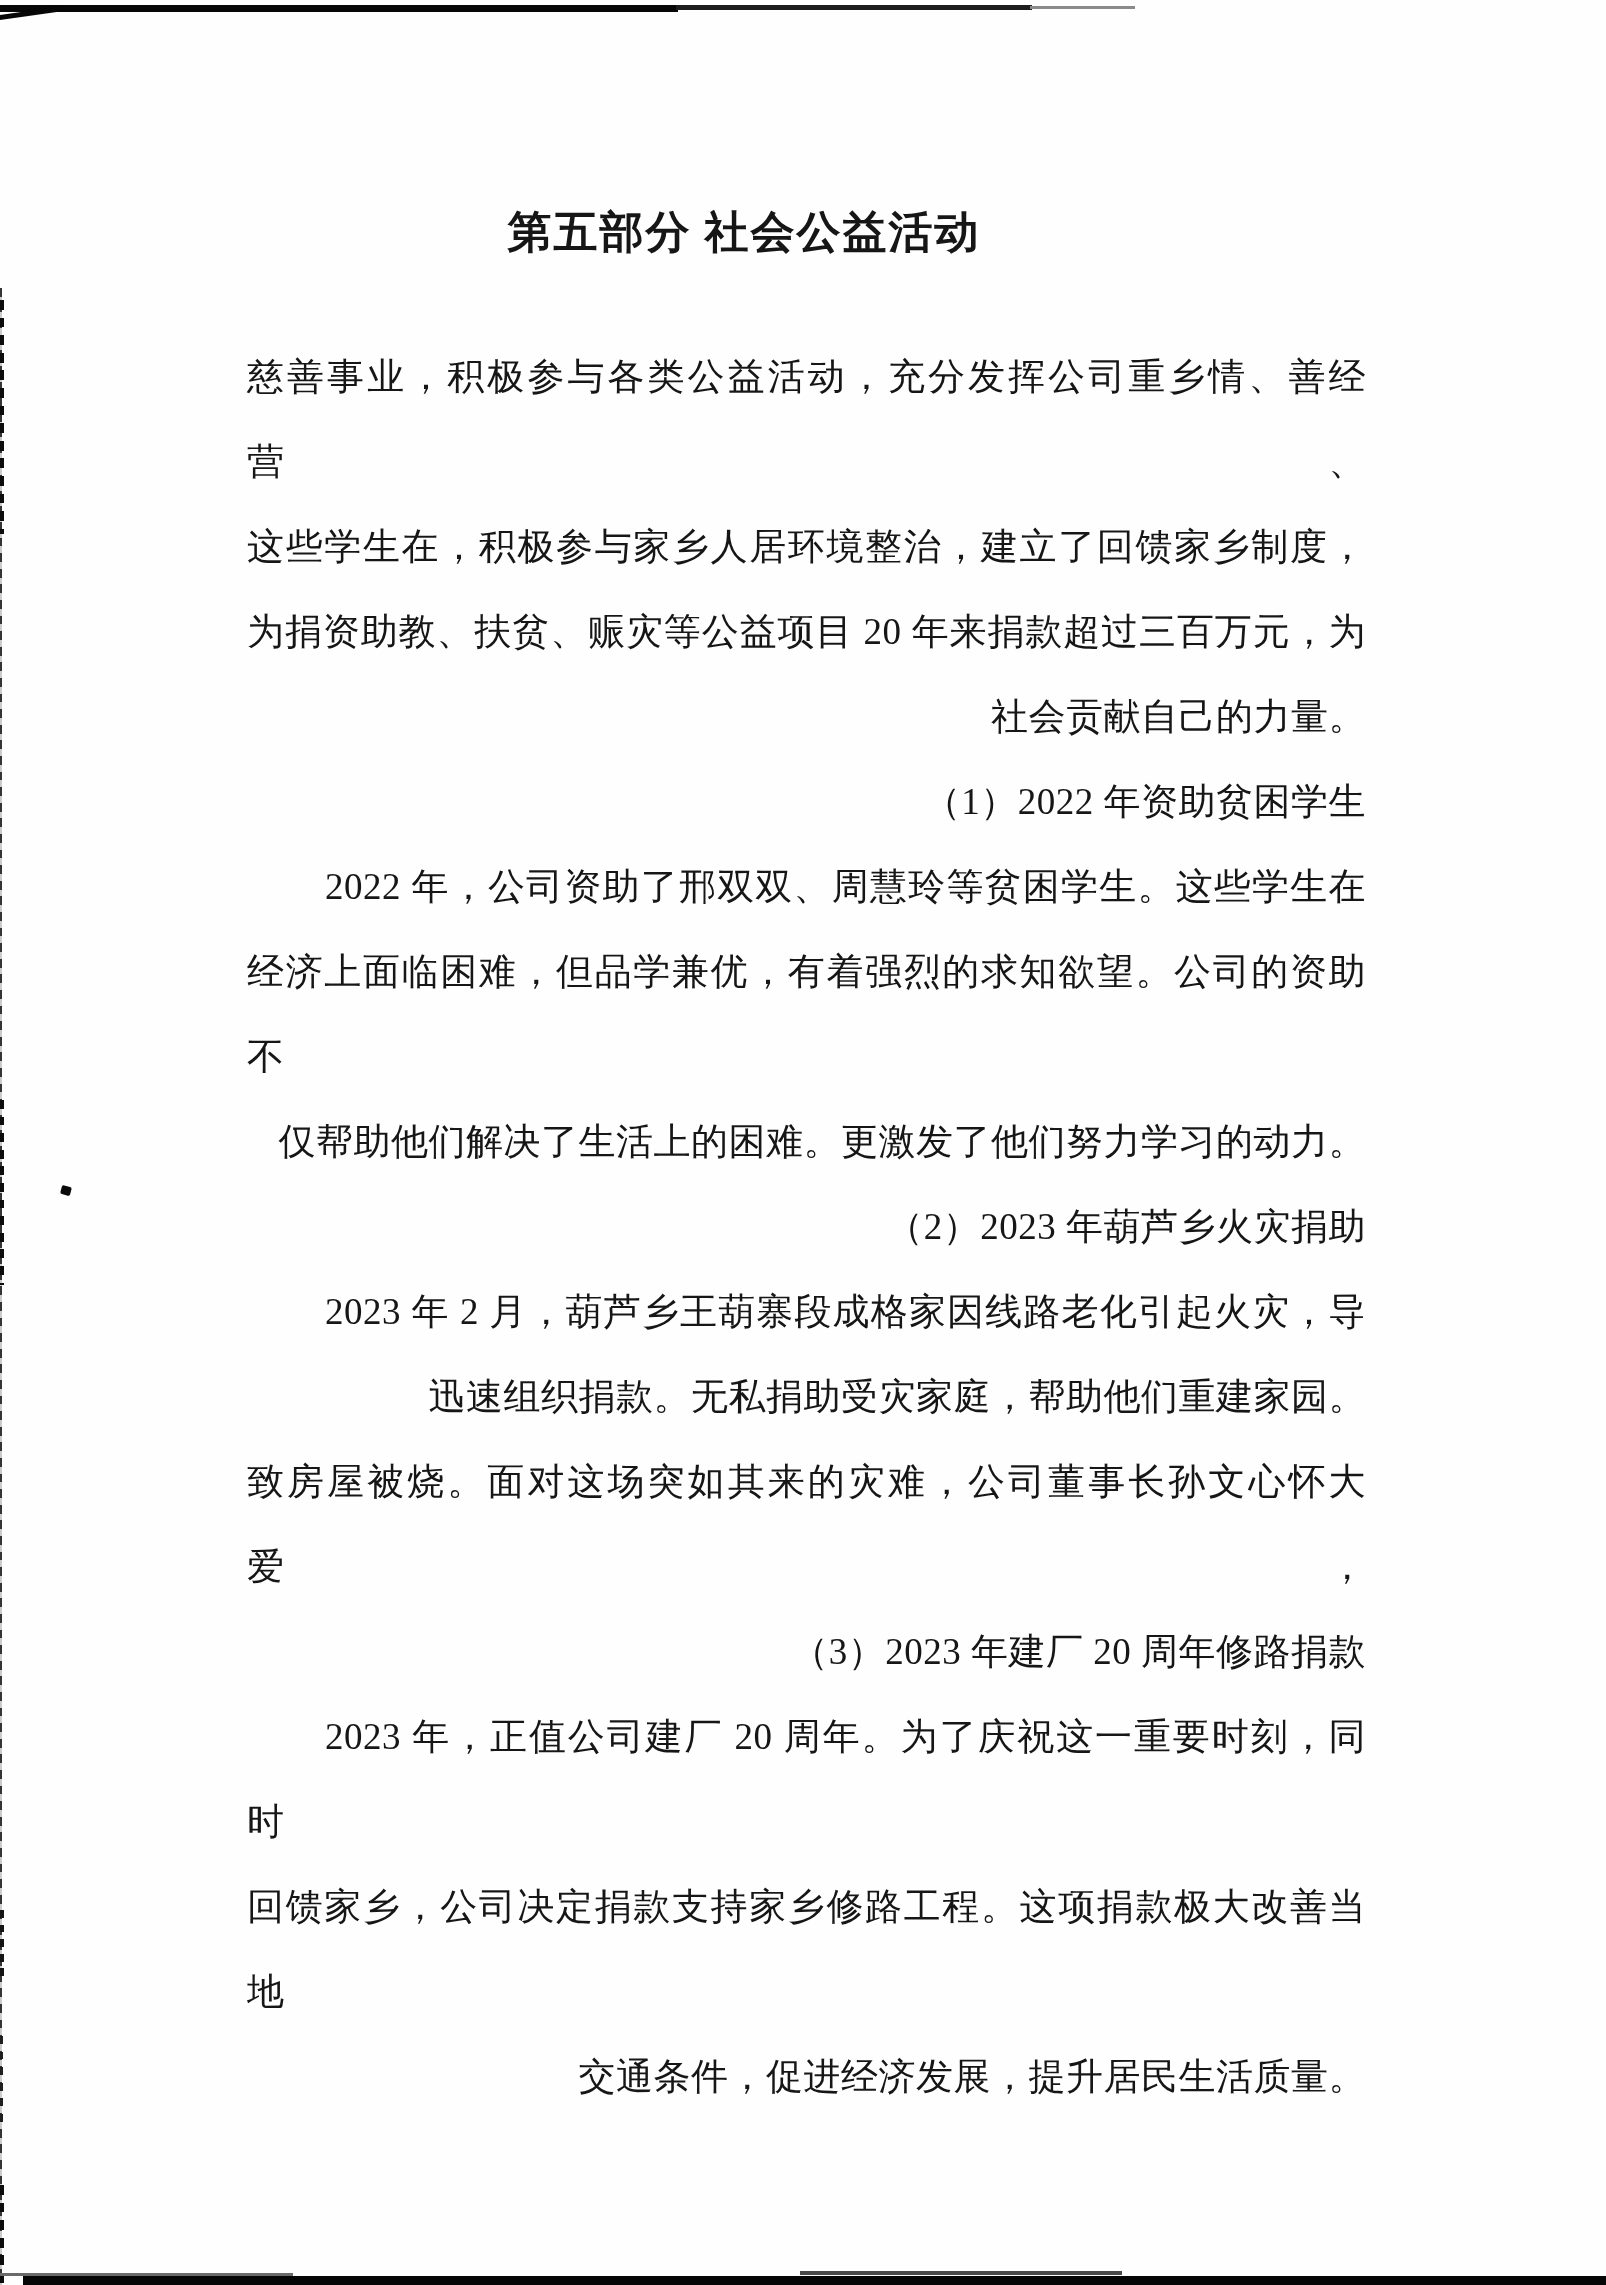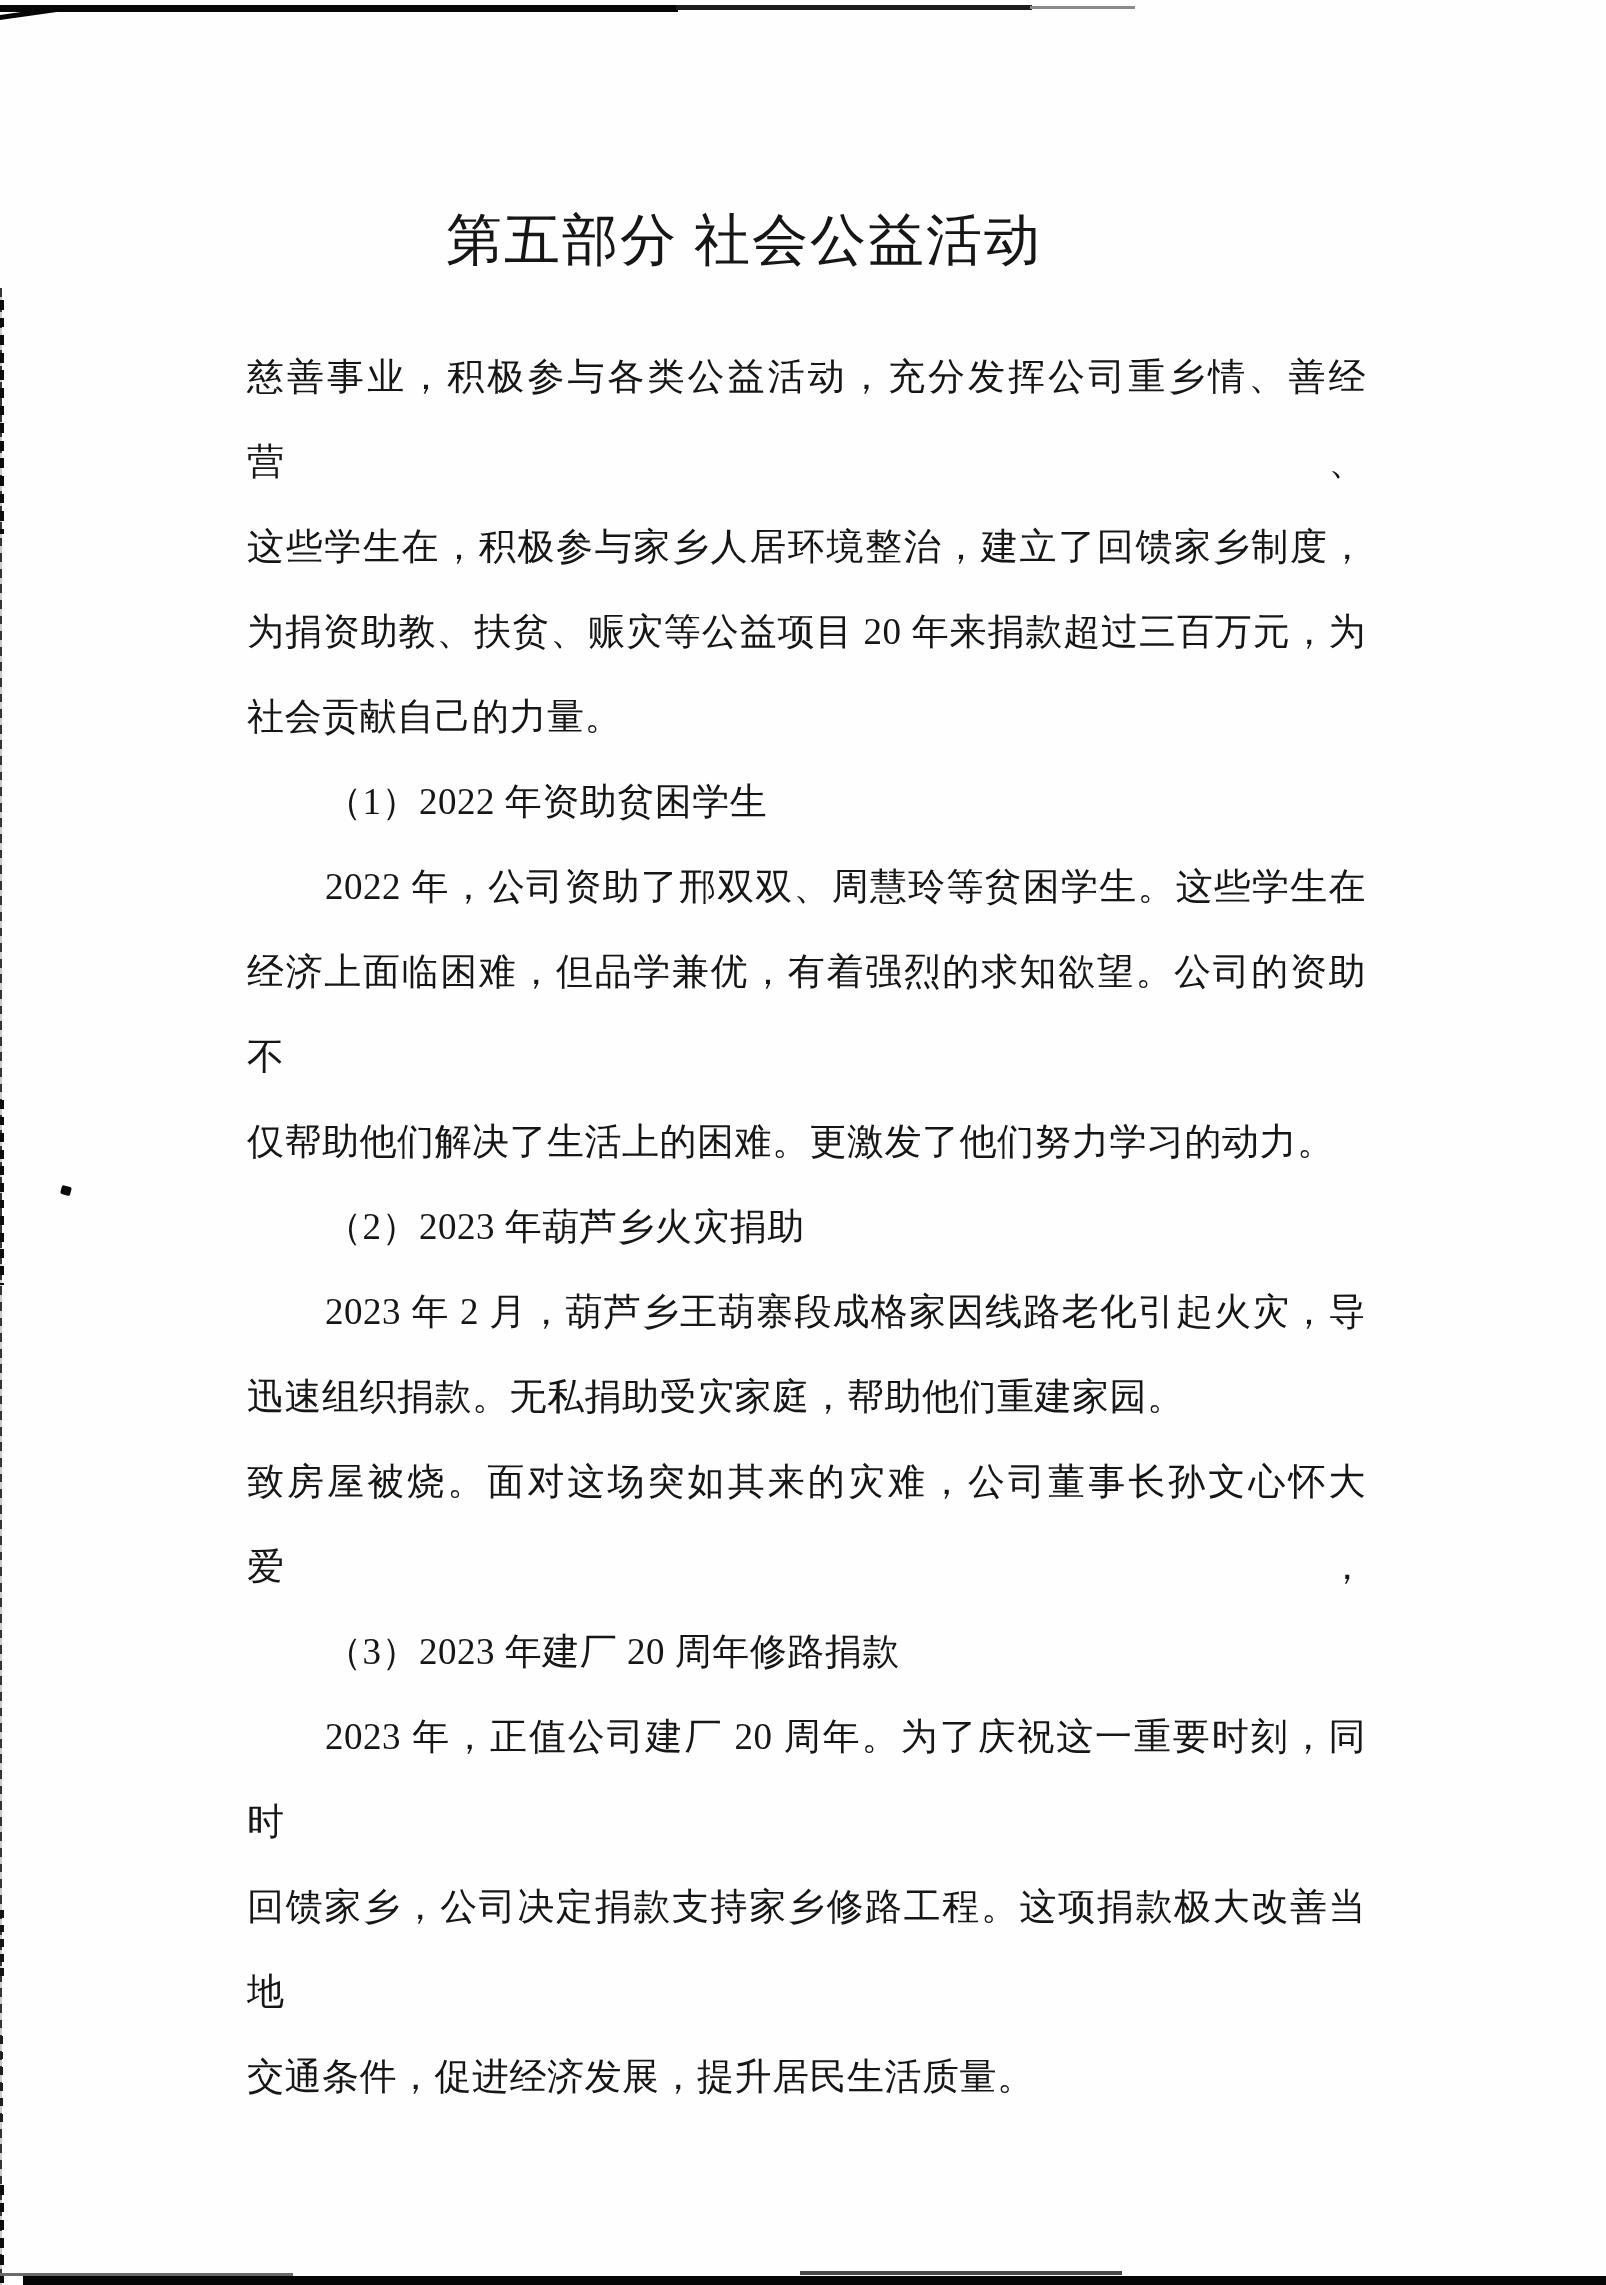--- a/index.html
+++ b/index.html
@@ -14,41 +14,41 @@
   }
 
   
   .doc-title {
     position: absolute;
     top: 203px;
     left: 127px;
     width: 1234px;
     margin: 0;
     text-align: center;
-    font-size: 56px;
-    font-weight: normal;
+    font-size: 44px;
+    font-weight: bold;
     letter-spacing: 2px;
     white-space: nowrap;
   }
   .body-text {
     position: absolute;
     top: 334px;
     left: 247px;
     width: 1119px;
     font-size: 37px;
     line-height: 85px;
     letter-spacing: 0.5px;
   }
   .line { min-height: 85px; }
   .line.justify {
     text-align: justify;
     text-align-last: justify;
     text-justify: inter-character;
   }
-  .line.plain { text-align: left; white-space: nowrap; }
+  .line.plain { text-align: right; white-space: nowrap; margin-left: 15px; }
   .line.indent { text-indent: 78px; }
 
   
   .art { position: absolute; pointer-events: none; }
   .art-top-1   { left: 0;      top: 4.9px;    width: 678px;  height: 6.8px;  background: #070707; }
   .art-top-2   { left: 676px;  top: 4.9px;    width: 356px;  height: 4.9px;  background: #1d1d1d; }
   .art-top-3   { left: 1030px; top: 5.9px;    width: 105px;  height: 2.9px;  background: #8a8a8a; }
   .art-top-wedge { left: -5.9px; top: 10.7px;   width: 68px;   height: 4.9px;  background: #070707; transform: rotate(-8deg); }
   .art-bottom-bar  { left: 23.4px; top: 2276px; width: 1583px; height: 9.8px; background: #060606; }
   .art-bottom-thin { left: 0;    top: 2273px; width: 293px;  height: 2.9px;  background: #6a6a6a; }

